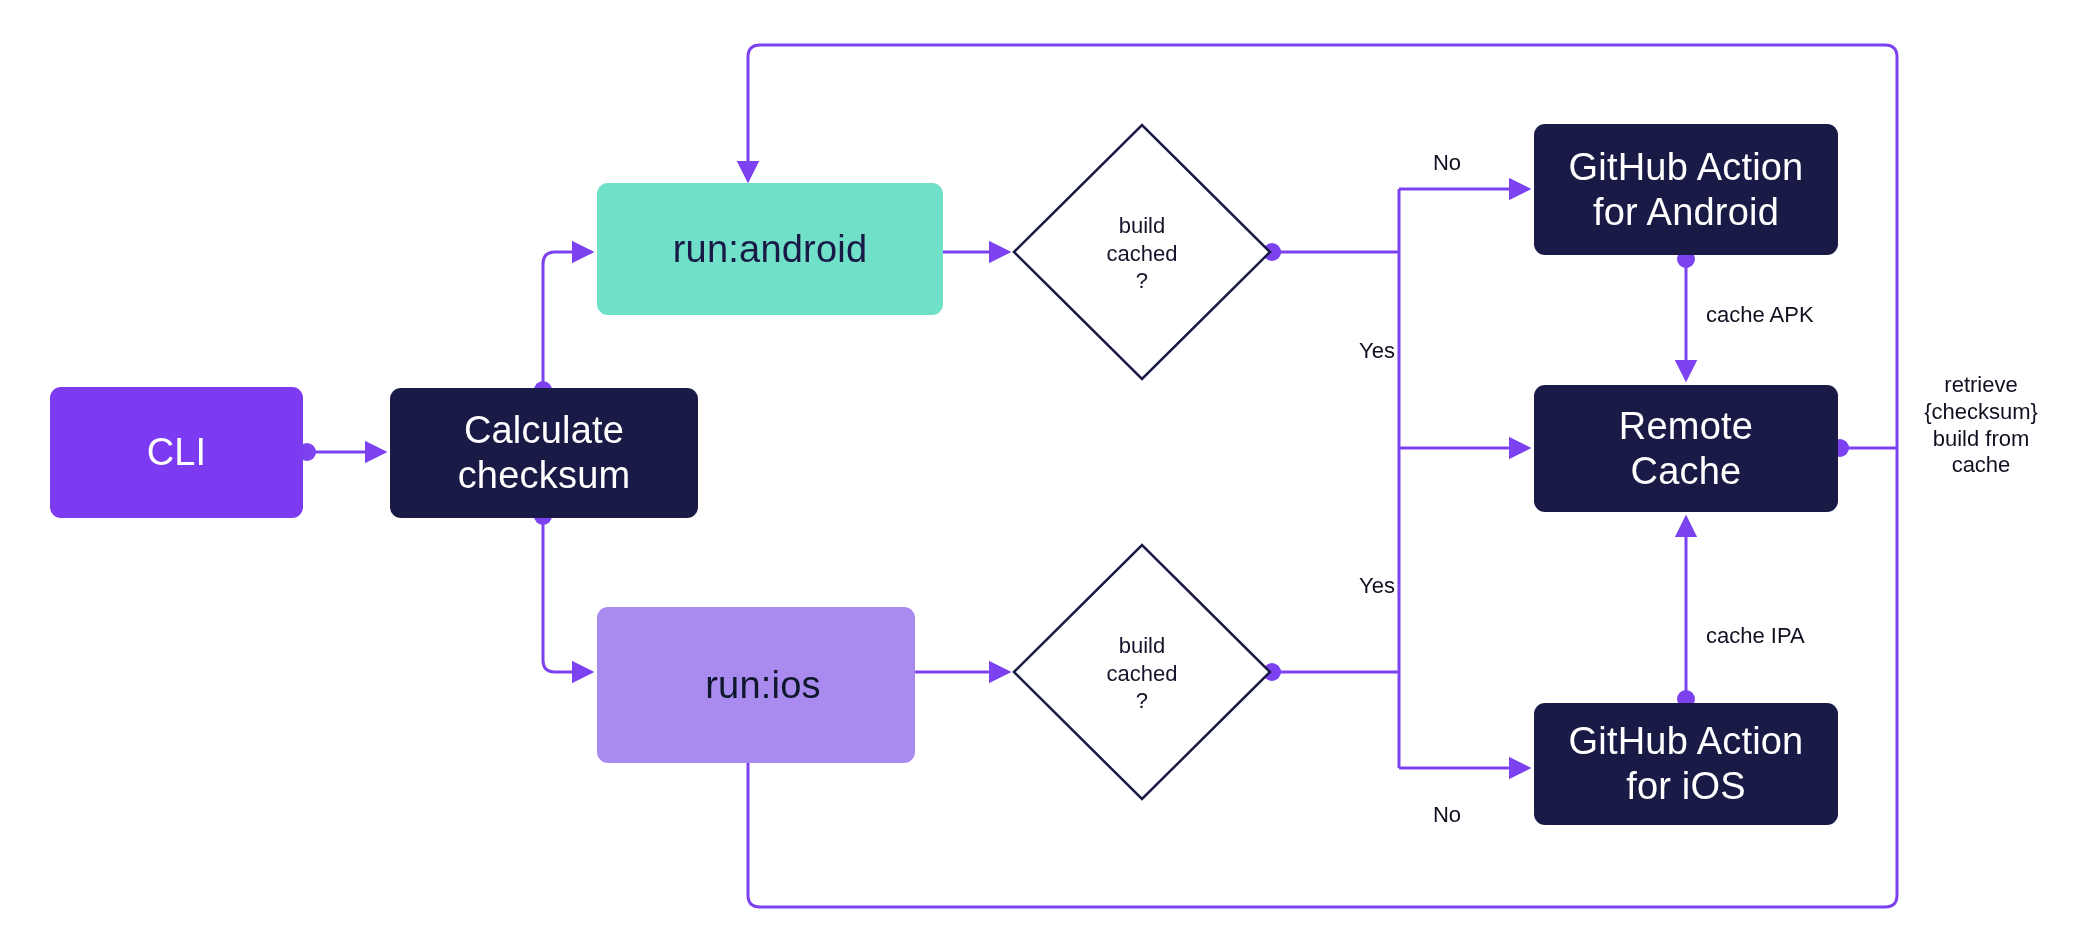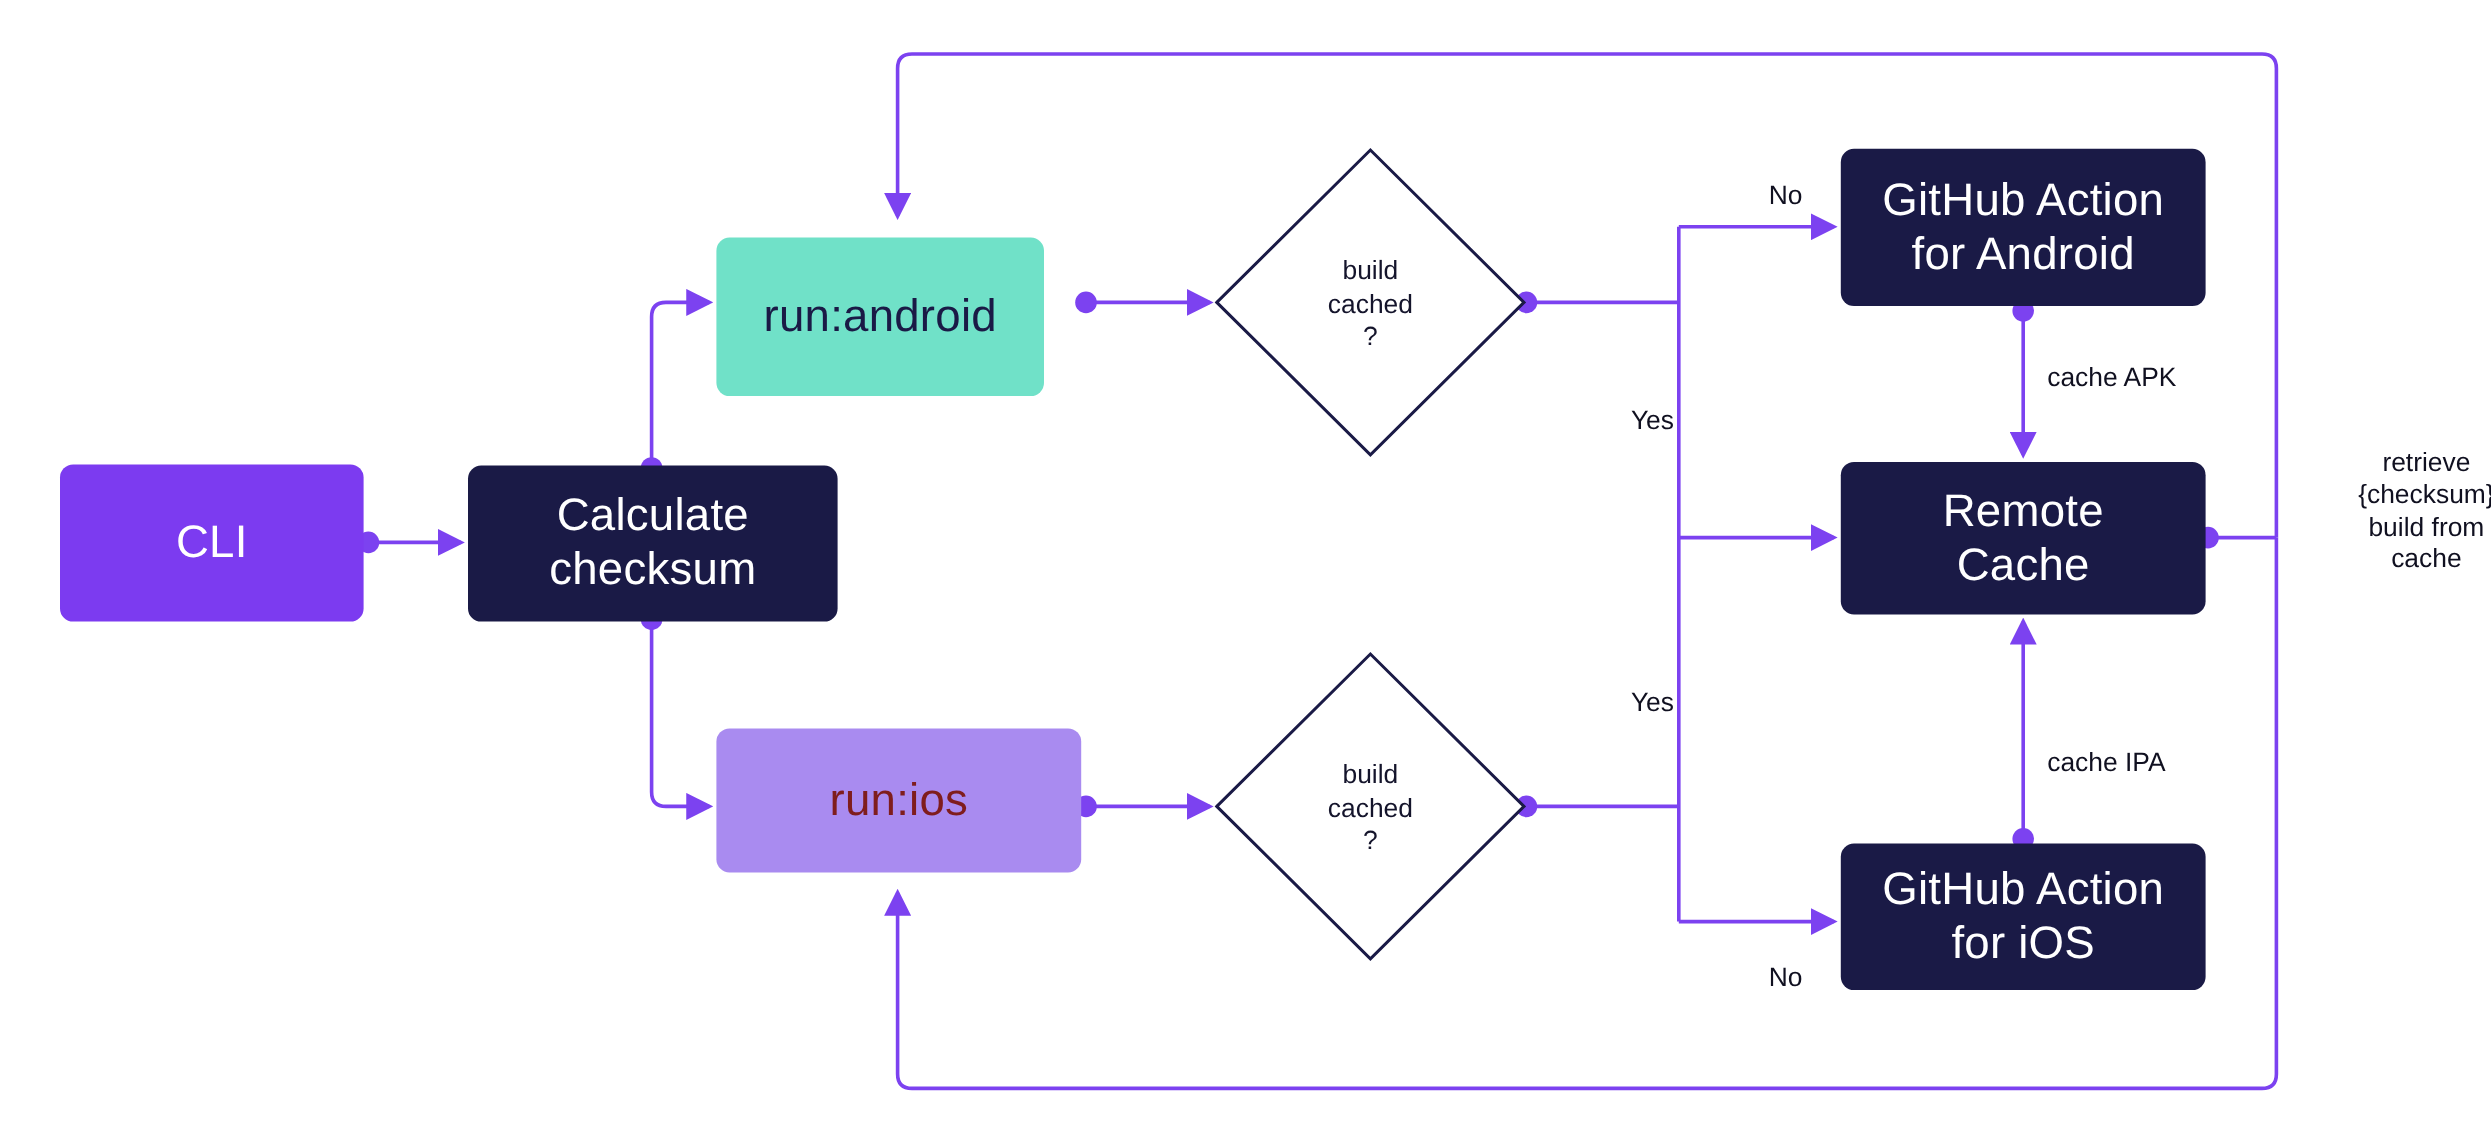--- a/index.html
+++ b/index.html
@@ -12,30 +12,30 @@
   .dot{fill:var(--connector,#7C42F0);}
   .arw{fill:var(--connector,#7C42F0);}
   .diamond{fill:#ffffff;stroke:var(--navy,#1A1A46);stroke-width:2.5;}
   .node{
     position:absolute;display:flex;align-items:center;justify-content:center;
     text-align:center;border-radius:11px;font-size:38px;font-weight:500;
     line-height:1.18;white-space:pre-line;letter-spacing:.2px;
   }
   .node-cli{left:50px;top:387px;width:253px;height:131px;background:var(--violet,#7C3BF0);color:#fff;}
   .node-calc{left:390px;top:388px;width:308px;height:130px;background:var(--navy,#1A1A46);color:#fff;}
-  .node-run-android{left:597px;top:198px;width:273px;height:132px;background:var(--teal,#70E1C8);color:var(--navy,#1A1A46);}
-  .node-run-ios{left:597px;top:607px;width:304px;height:120px;background:var(--lavender,#A98BF0);color:#7f1d1d;}
+  .node-run-android{left:597px;top:183px;width:346px;height:132px;background:var(--teal,#70E1C8);color:var(--navy,#1A1A46);}
+  .node-run-ios{left:597px;top:607px;width:304px;height:156px;background:var(--lavender,#A98BF0);color:#0f172a;padding-left:14px;}
   .node-gh-android{left:1534px;top:124px;width:304px;height:131px;background:var(--navy,#1A1A46);color:#fff;}
   .node-remote-cache{left:1534px;top:385px;width:304px;height:127px;background:var(--navy,#1A1A46);color:#fff;}
   .node-gh-ios{left:1534px;top:703px;width:304px;height:122px;background:var(--navy,#1A1A46);color:#fff;}
   .lbl{
     position:absolute;font-size:22px;color:var(--label-ink,#101020);
     white-space:pre-line;text-align:center;line-height:1.22;
   }
-  .lbl.center{transform:translate(-50%,-50%);margin-left:41px;}
+  .lbl.center{transform:translate(-50%,-50%);}
   .lbl.rightedge{transform:translate(-100%,-50%);text-align:right;}
   .lbl.leftedge{transform:translate(0,-50%);text-align:center;}
   .dtext{
     position:absolute;transform:translate(-50%,-50%);font-size:22px;
     color:#14142B;text-align:center;line-height:1.25;white-space:pre-line;
   }
 </style>
 </head>
 <body>
 

